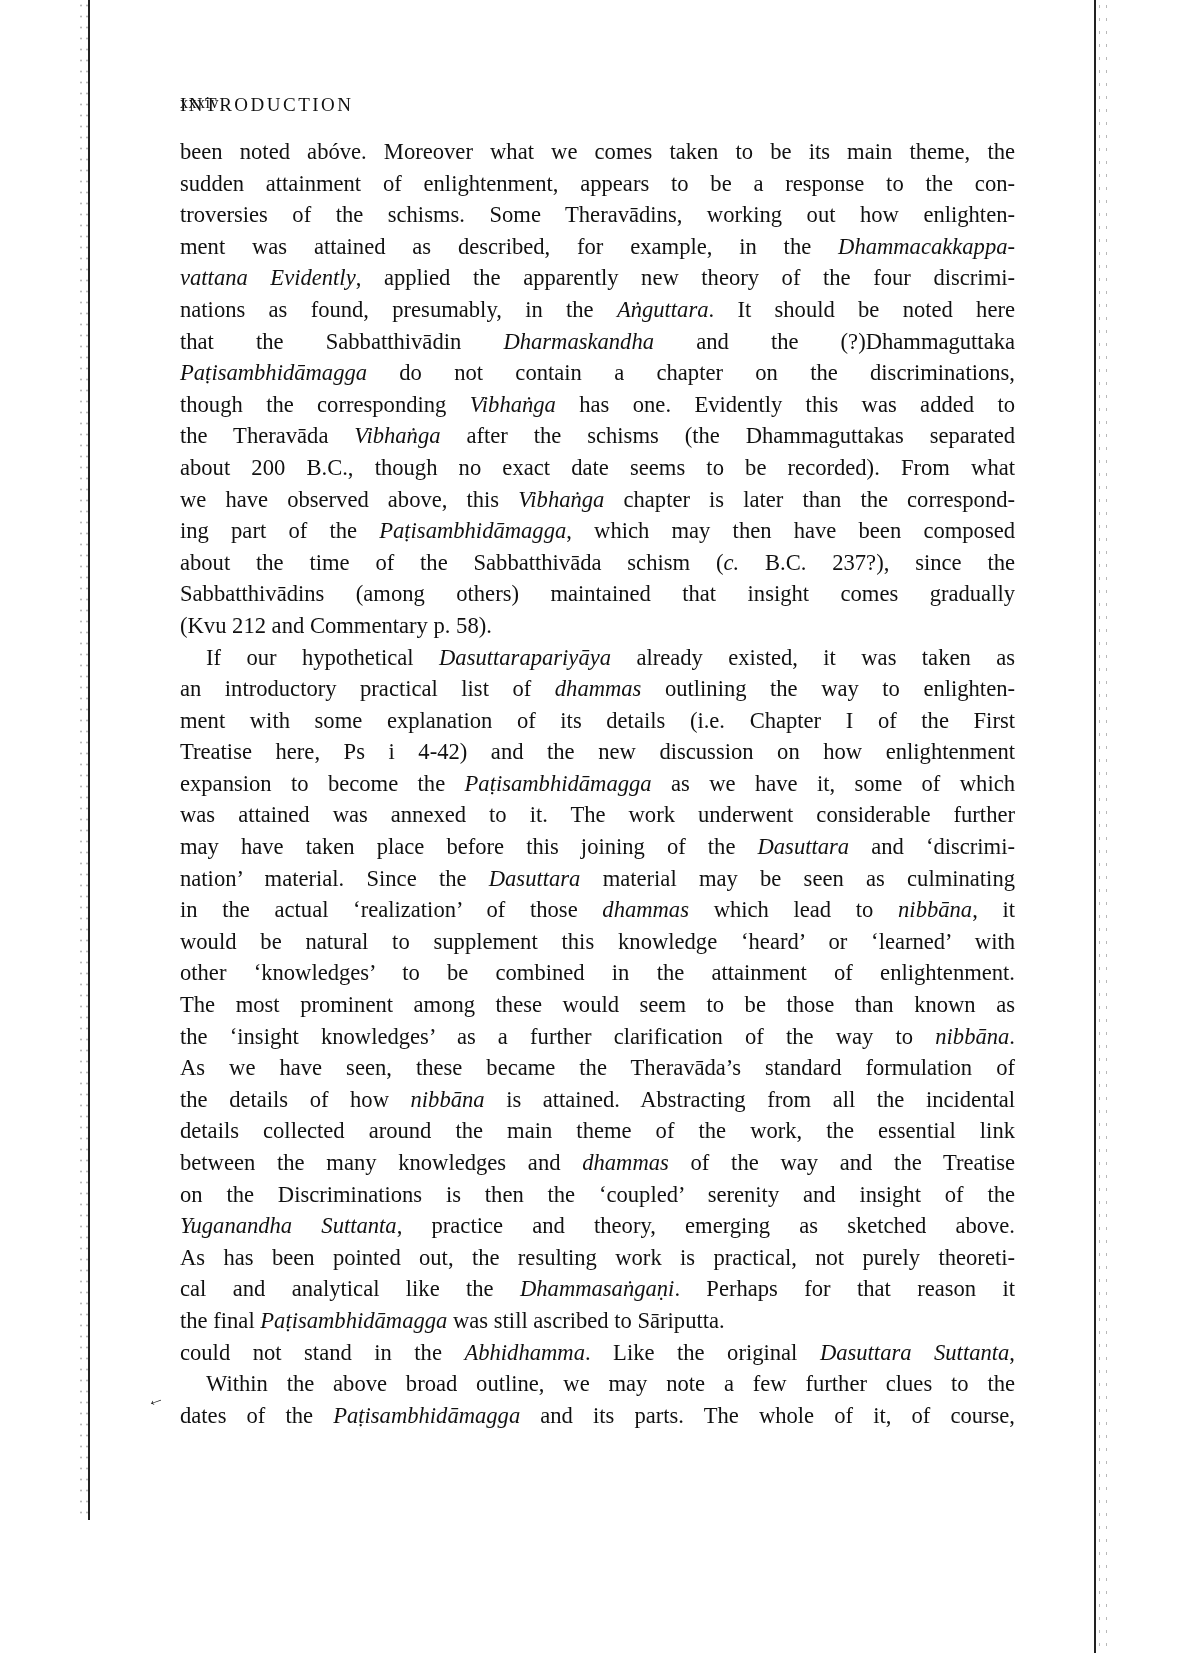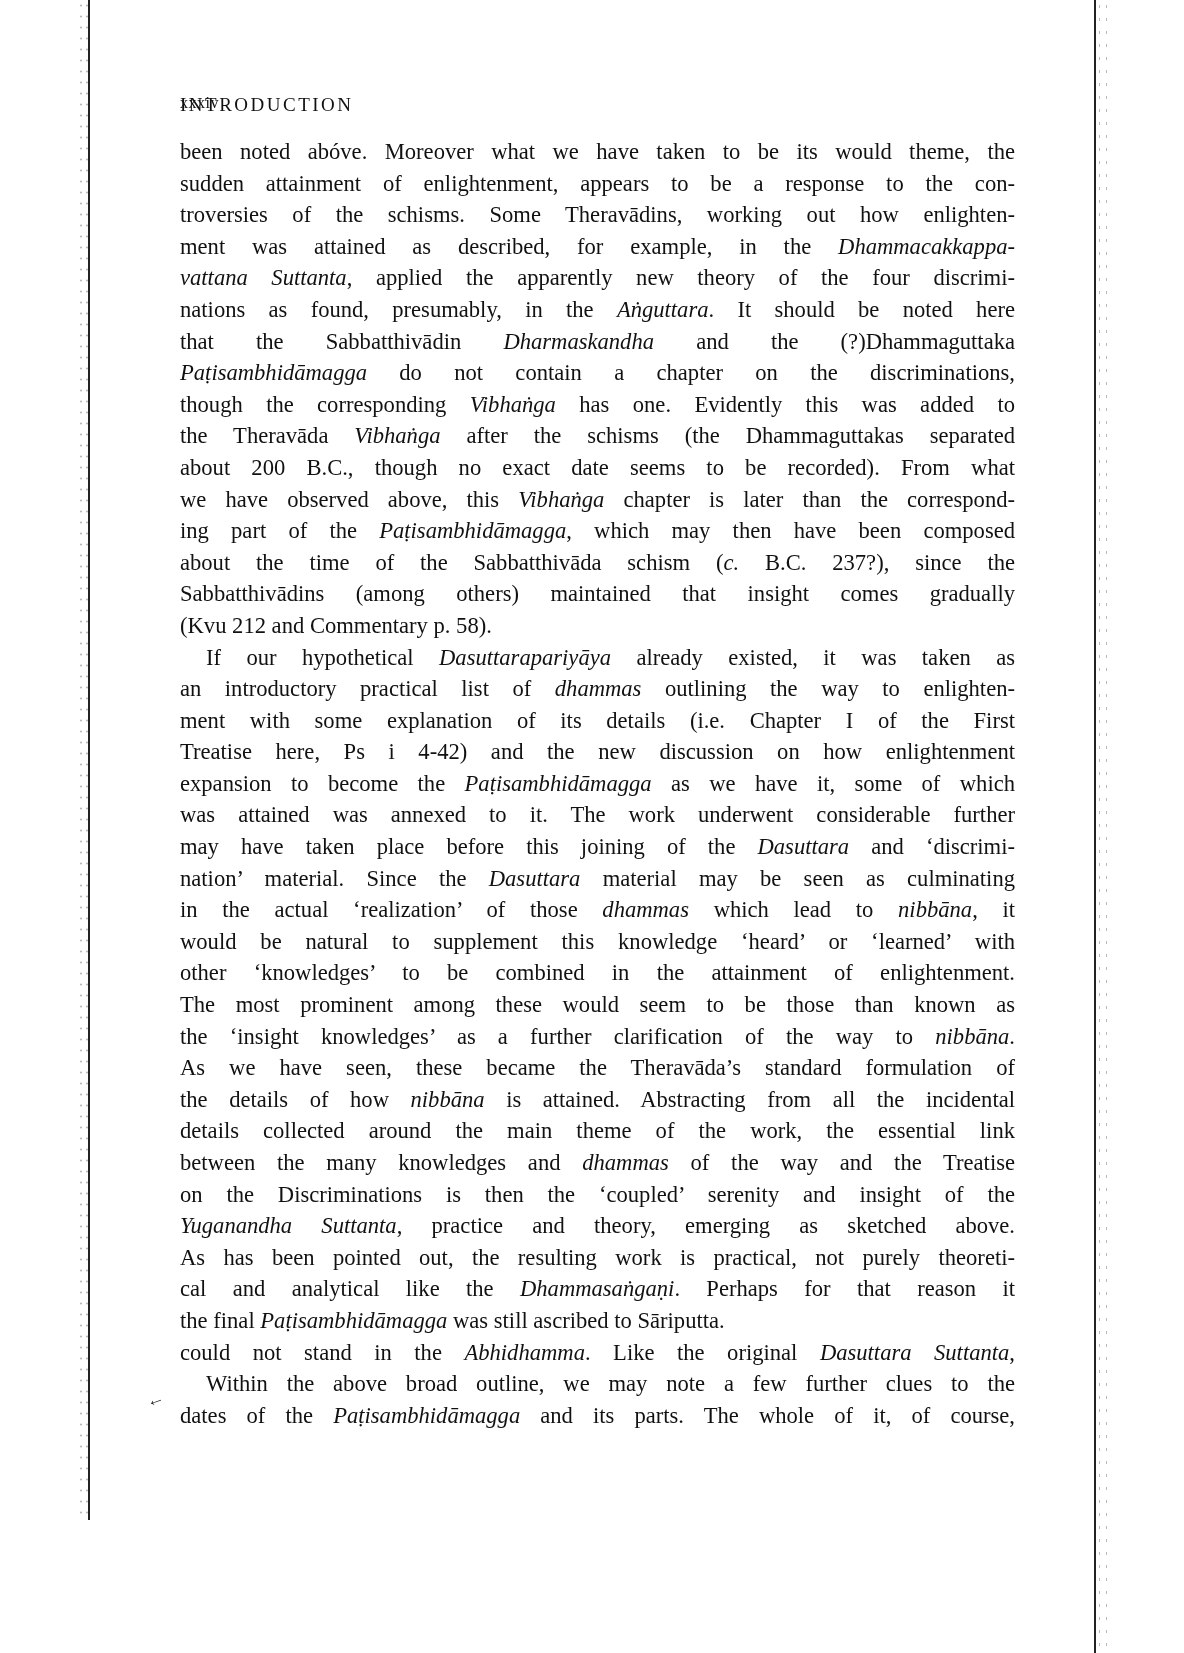--- a/index.html
+++ b/index.html
@@ -36,25 +36,25 @@
 <div class="edge-left-dots"></div>
 <div class="edge-right"></div>
 <div class="edge-right-dots"></div>
 
 <div class="header">
   <span class="folio">xxxiv</span>
   <div class="running-head">INTRODUCTION</div>
 </div>
 
 <div class="text-block" id="text-block">
-    <span class="line"><span>been noted abóve. Moreover what we have taken to be its would theme, the</span></span>
+    <span class="line"><span>been noted abóve. Moreover what we comes taken to be its main theme, the</span></span>
     <span class="line"><span>sudden attainment of enlightenment, appears to be a response to the con-</span></span>
     <span class="line"><span>troversies of the schisms. Some Theravādins, working out how enlighten-</span></span>
     <span class="line"><span>ment was attained as described, for example, in the </span><i>Dhammacakkappa-</i></span>
-    <span class="line"><i>vattana Suttanta</i><span>, applied the apparently new theory of the four discrimi-</span></span>
+    <span class="line"><i>vattana Evidently</i><span>, applied the apparently new theory of the four discrimi-</span></span>
     <span class="line"><span>nations as found, presumably, in the </span><i>Aṅguttara</i><span>. It should be noted here</span></span>
     <span class="line"><span>that the Sabbatthivādin </span><i>Dharmaskandha</i><span> and the (?)Dhammaguttaka</span></span>
     <span class="line"><i>Paṭisambhidāmagga</i><span> do not contain a chapter on the discriminations,</span></span>
     <span class="line"><span>though the corresponding </span><i>Vibhaṅga</i><span> has one. Evidently this was added to</span></span>
     <span class="line"><span>the Theravāda </span><i>Vibhaṅga</i><span> after the schisms (the Dhammaguttakas separated</span></span>
     <span class="line"><span>about 200 B.C., though no exact date seems to be recorded). From what</span></span>
     <span class="line"><span>we have observed above, this </span><i>Vibhaṅga</i><span> chapter is later than the correspond-</span></span>
     <span class="line"><span>ing part of the </span><i>Paṭisambhidāmagga</i><span>, which may then have been composed</span></span>
     <span class="line"><span>about the time of the Sabbatthivāda schism (</span><i>c.</i><span> B.C. 237?), since the</span></span>
     <span class="line"><span>Sabbatthivādins (among others) maintained that insight comes gradually</span></span>

